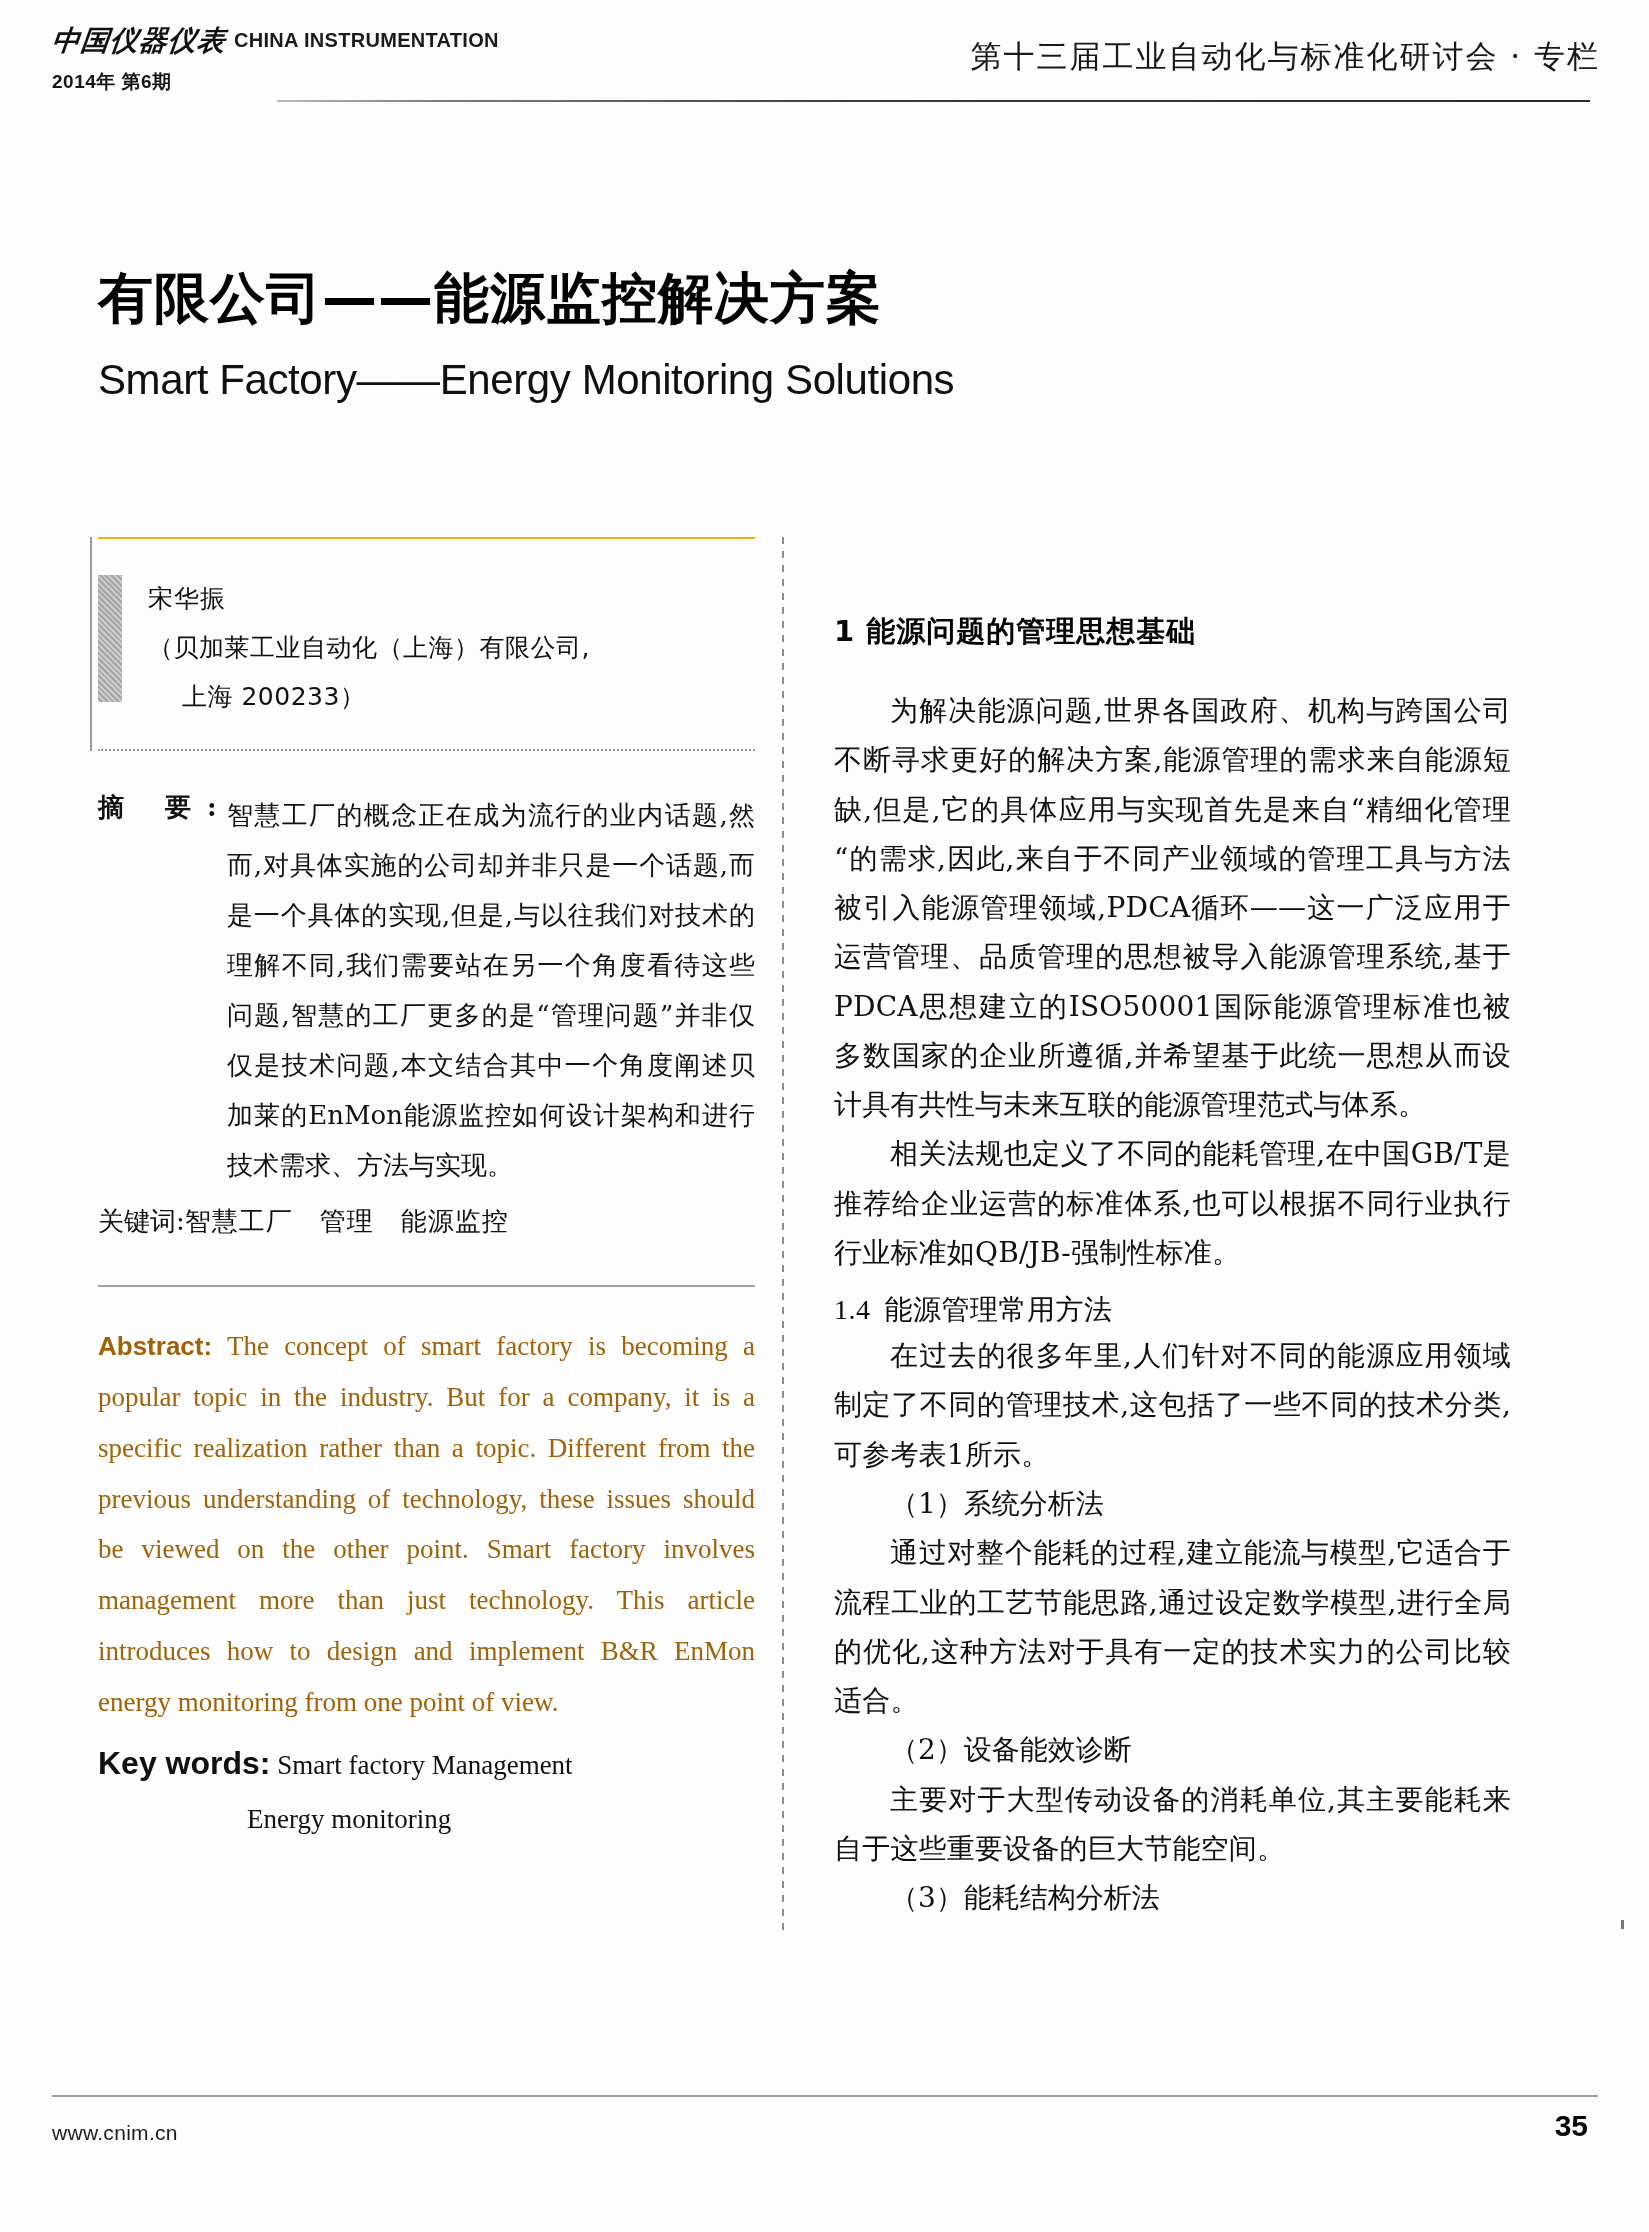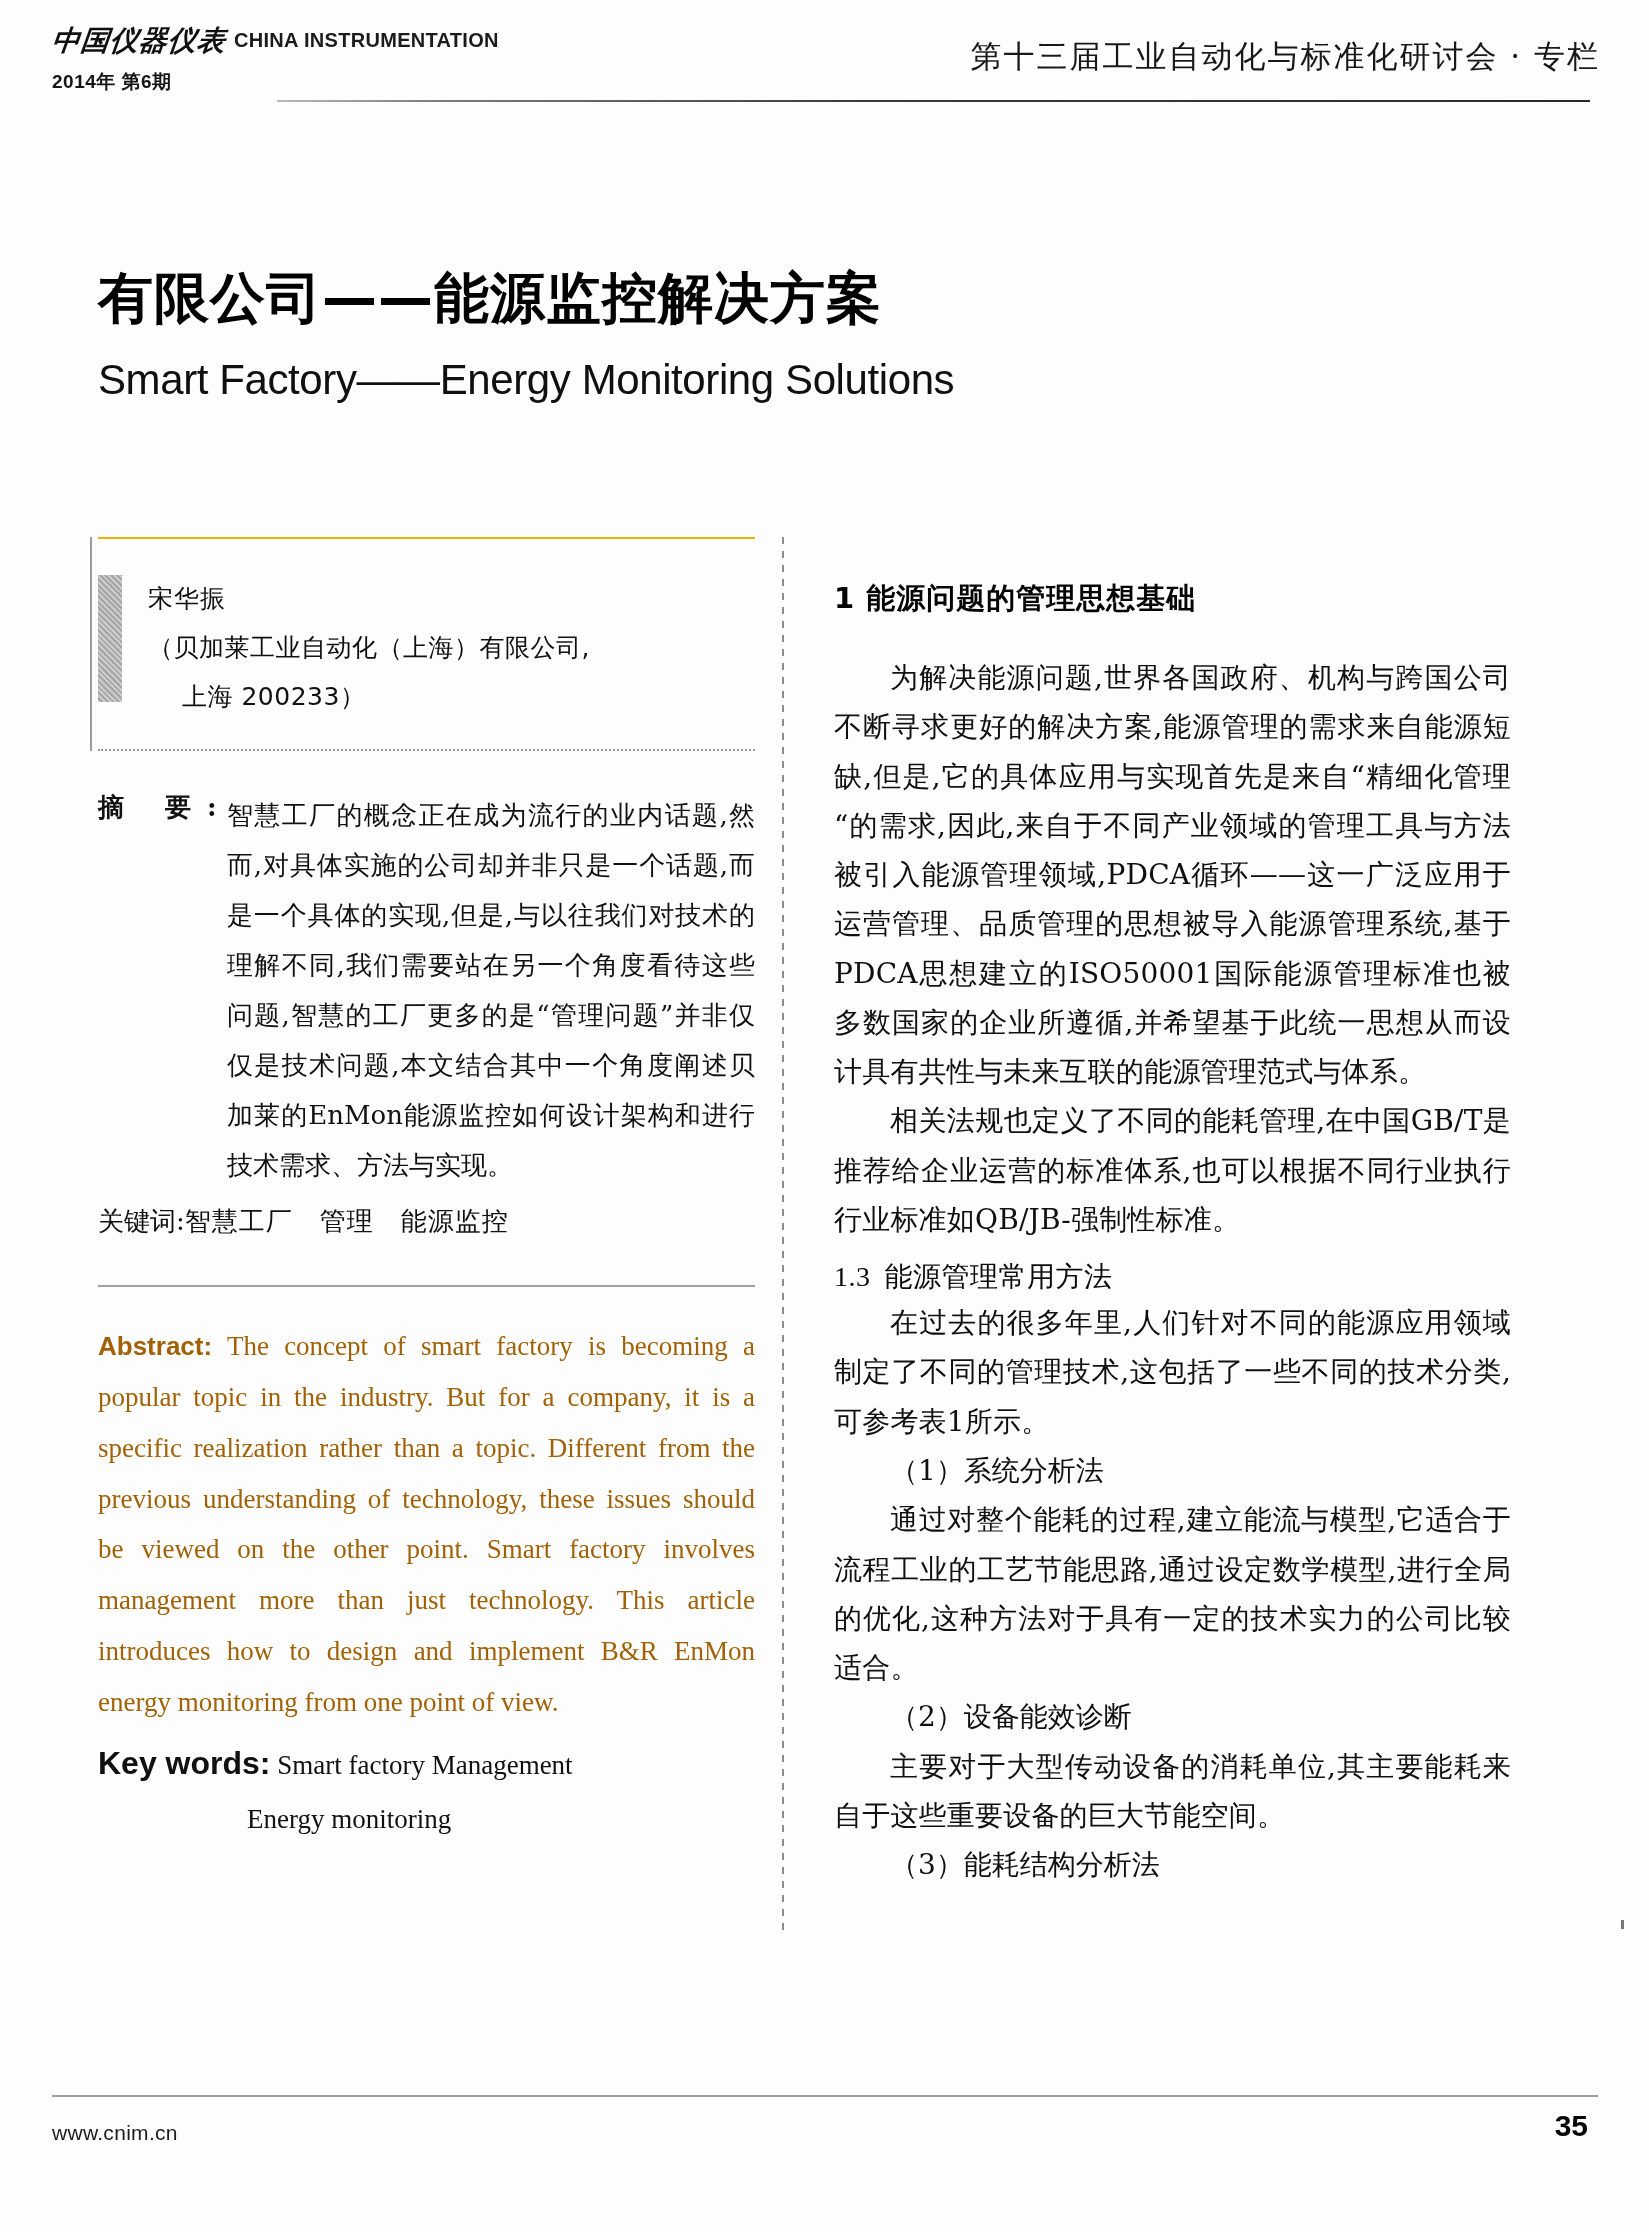--- a/index.html
+++ b/index.html
@@ -110,21 +110,21 @@
   
   .col-left {
     position: absolute;
     left: 98px;
     top: 537px;
     width: 657px;
   }
   .col-right {
     position: absolute;
     left: 834px;
-    top: 579px;
+    top: 612px;
     width: 677px;
   }
   .col-divider {
     position: absolute;
     left: 782px;
     top: 537px;
     width: 2px;
     height: 1393px;
     background: repeating-linear-gradient(
       to bottom,
@@ -367,21 +367,21 @@
 
   <div class="col-right">
 
     <h2 class="h1">1 能源问题的管理思想基础</h2>
 
 
     <p class="body-p">为解决能源问题,世界各国政府、机构与跨国公司不断寻求更好的解决方案,能源管理的需求来自能源短缺,但是,它的具体应用与实现首先是来自“精细化管理“的需求,因此,来自于不同产业领域的管理工具与方法被引入能源管理领域,PDCA循环——这一广泛应用于运营管理、品质管理的思想被导入能源管理系统,基于PDCA思想建立的ISO50001国际能源管理标准也被多数国家的企业所遵循,并希望基于此统一思想从而设计具有共性与未来互联的能源管理范式与体系。</p>
     <p class="body-p">相关法规也定义了不同的能耗管理,在中国GB/T是推荐给企业运营的标准体系,也可以根据不同行业执行行业标准如QB/JB-强制性标准。</p>
 
     <div class="h2">
-      <span class="num">1.3</span><span>能源管理常用方法</span>
+      <span class="num">1.4</span><span>能源管理常用方法</span>
     </div>
 
     <p class="body-p">在过去的很多年里,人们针对不同的能源应用领域制定了不同的管理技术,这包括了一些不同的技术分类,可参考表1所示。</p>
 
     <p class="sub-item">（1）系统分析法</p>
     <p class="body-p">通过对整个能耗的过程,建立能流与模型,它适合于流程工业的工艺节能思路,通过设定数学模型,进行全局的优化,这种方法对于具有一定的技术实力的公司比较适合。</p>
 
     <p class="sub-item">（2）设备能效诊断</p>
     <p class="body-p">主要对于大型传动设备的消耗单位,其主要能耗来自于这些重要设备的巨大节能空间。</p>
 

